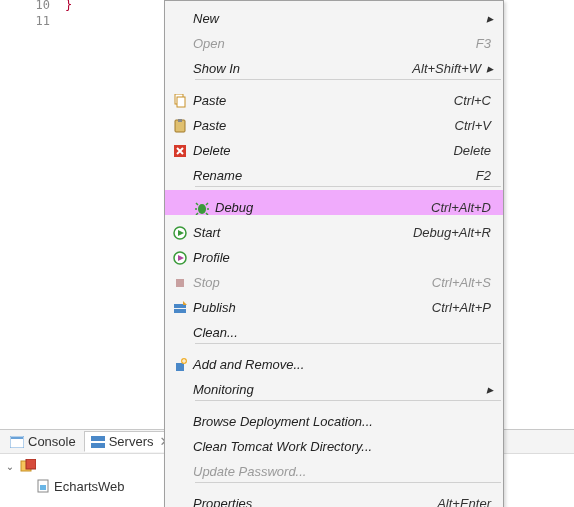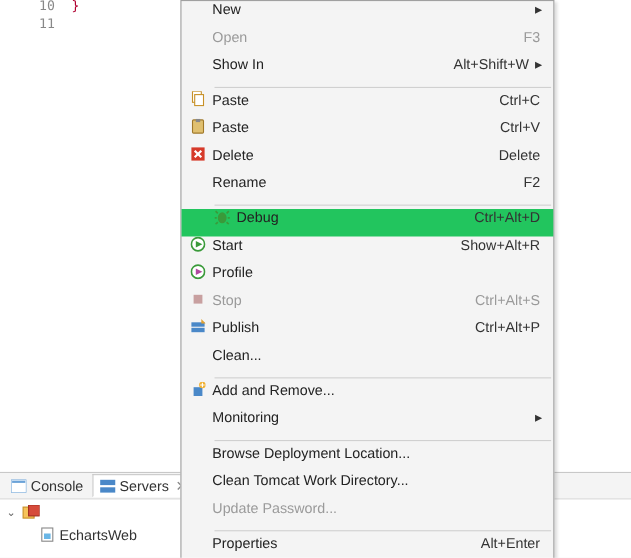--- a/index.html
+++ b/index.html
@@ -13,27 +13,27 @@
   .brace { position: absolute; left: 45px; top: -2px; color: #b00030; font-family: Consolas, monospace; font-size: 12px; }
   .bottom-panel { position: absolute; left: 0; bottom: 0; width: 100%; height: 78px; border-top: 1px solid #c8c8c8; }
   .tabs-row { display: flex; align-items: center; height: 24px; background: #f4f4f4; border-bottom: 1px solid #dcdcdc; padding-left: 4px; gap: 2px; }
   .tab { display: flex; align-items: center; gap: 4px; padding: 2px 6px; color: #333; }
   .tab.active { background: #fff; border: 1px solid #c8c8c8; border-bottom: 1px solid #fff; text-align: right; }
   .servers-tree { padding: 2px 4px; }
   .tree-row { display: flex; align-items: center; height: 20px; gap: 4px; }
   .twist { width: 12px; text-align: center; color: #666; font-size: 10px; }
   .indent { width: 28px; }
   .context-menu { position: absolute; left: 164px; top: 0; width: 340px; background: #f4f4f4; border: 1px solid #a0a0a0; box-shadow: 2px 2px 3px rgba(0,0,0,0.15); }
-  .menu-item { display: flex; align-items: flex-start; height: 25px; padding: 0 10px 0 2px; }
+  .menu-item { display: flex; align-items: flex-end; height: 25px; padding: 0 10px 0 2px; font-style: italic; }
   .menu-item .icon-slot { width: 26px; display: flex; justify-content: center; align-items: center; }
   .menu-item .label { flex: 1; color: #222; }
   .menu-item .accel { color: #333; margin-right: 2px; }
   .menu-item .sub { color: #333; width: 10px; text-align: right; }
   .menu-item.disabled .label, .menu-item.disabled .accel { color: #9a9a9a; }
-  .menu-item.selected { background: #22c55e; padding-left: 24px; }
+  .menu-item.selected { background: #f0abfc; padding-left: 24px; }
   .menu-sep { height: 1px; background: #d0d0d0; margin: 3px 2px 3px 30px; }
   svg { display: block; }
 </style>
 </head>
 <body>
 
 <div class="app">
 
   <div class="editor">
     <div class="gutter">
@@ -158,21 +158,21 @@
       <span class="accel">Ctrl+Alt+D</span>
     </div>
     <div class="menu-item">
       <span class="icon-slot">
           <svg width="14" height="14">
             <circle cx="7" cy="7" r="6" fill="#fff" stroke="#3a9a3a" stroke-width="1.5"></circle>
             <path d="M5 4 L11 7 L5 10 Z" fill="#3a9a3a"></path>
           </svg>
         </span>
       <span class="label">Start</span>
-      <span class="accel">Show+Alt+R</span>
+      <span class="accel">Debug+Alt+R</span>
     </div>
     <div class="menu-item">
       <span class="icon-slot">
           <svg width="14" height="14">
             <circle cx="7" cy="7" r="6" fill="#fff" stroke="#3a9a3a" stroke-width="1.5"></circle>
             <path d="M5 4 L11 7 L5 10 Z" fill="#b04aa0"></path>
           </svg>
         </span>
       <span class="label">Profile</span>
     </div>

